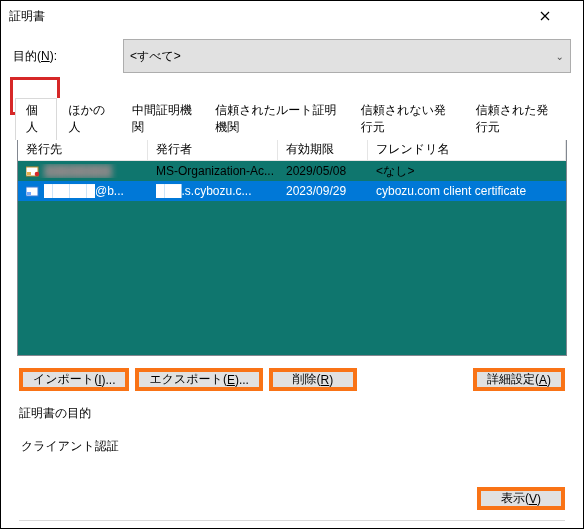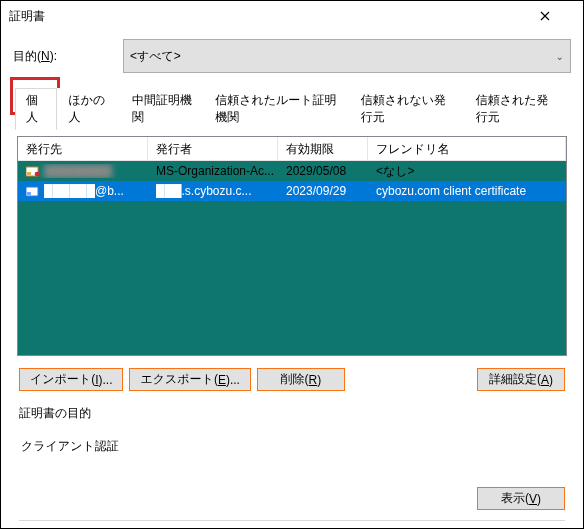--- a/index.html
+++ b/index.html
@@ -8,39 +8,39 @@
   .titlebar { height: 30px; display: flex; align-items: center; padding: 0 16px 0 8px; }
   .titlebar-title { flex: 1; }
   .close-btn { width: 45px; height: 30px; display: flex; align-items: center; justify-content: center; }
   .close-btn svg { width: 10px; height: 10px; }
   .content { padding: 8px 12px 12px 12px; }
   .purpose-row { display: flex; align-items: center; margin-bottom: 10px; }
   .purpose-label { width: 110px; }
   .purpose-select { flex: 1; height: 31px; border: 1px solid #adadad; background: #e1e1e1; padding: 16px 6px; display: flex; align-items: center; justify-content: space-between; color: #000; }
   .purpose-select .chev { font-size: 10px; color: #555; }
   .tabs { display: flex; border-bottom: 1px solid #d9d9d9; margin: 6px 2px 0 2px; }
-  .tab { padding: 3px 10px 4px 10px; border: 1px solid transparent; border-bottom: none; color: #000; position: relative; top: 5px; background: #fff; }
+  .tab { padding: 3px 10px 4px 10px; border: 1px solid transparent; border-bottom: none; color: #000; position: relative; top: 15px; background: #fff; }
   .tab.active { border-color: #d9d9d9; background: #fff; z-index: 2; }
   .tab-highlight { position: absolute; border: 3px solid #d62828; pointer-events: none; }
   .tab-content { padding: 10px 4px 4px 4px; }
   .listbox { border: 1px solid #828790; height: 220px; width: 100%; background: #0f766e; overflow: hidden; }
   .list-header { display: flex; height: 24px; background: #fff; border-bottom: 1px solid #e5e5e5; }
   .list-header .col { padding: 4px 8px; border-right: 1px solid #e5e5e5; color: #000; white-space: nowrap; overflow: hidden; }
   .list-row { display: flex; height: 20px; align-items: center; color: #000; }
   .list-row .cell { padding: 0 8px; white-space: nowrap; overflow: hidden; text-overflow: ellipsis; display: flex; align-items: center; gap: 4px; }
   .list-row.selected { background: #0078d7; color: #fff; }
   .list-row.selected .cell { color: #fff; }
   .cert-icon { width: 14px; height: 12px; display: inline-block; }
   .col-issued-to { width: 130px; }
   .col-issued-by { width: 130px; }
   .col-expire   { width: 90px; }
   .col-friendly { flex: 1; }
   .btnrow1 { display: flex; gap: 6px; margin: 12px 2px 0 2px; align-items: center; }
   .btnrow1 .spacer { flex: 1; }
-  .win-btn { min-width: 88px; height: 23px; border: 1px solid #f97316; background: #e1e1e1; display: inline-flex; align-items: center; justify-content: center; padding: 0 10px; color: #000; }
+  .win-btn { min-width: 88px; height: 23px; border: 4px solid #f97316; background: #e1e1e1; display: inline-flex; align-items: center; justify-content: center; padding: 0 10px; color: #000; }
   .section-label { margin: 14px 2px 6px 2px; }
   .purpose-box { border: none; padding: 4px 2px 2px 2px; display: flex; }
   .purpose-text { flex: 1; padding: 6px 0 0 2px; }
   .btnrow2 { display: flex; justify-content: flex-end; padding-right: 2px; margin-top: 30px; }
   .hr { border-top: 1px solid #d9d9d9; margin: 10px 2px 0 2px; }
   .btnrow3 { display: flex; justify-content: flex-end; padding: 10px 2px 0 2px; }
   .win-btn.focus { outline: 2px solid #0078d7; outline-offset: -1px; }
   .underline { text-decoration: underline; }
   .blur { filter: blur(3px); color:#888; }
 </style>

